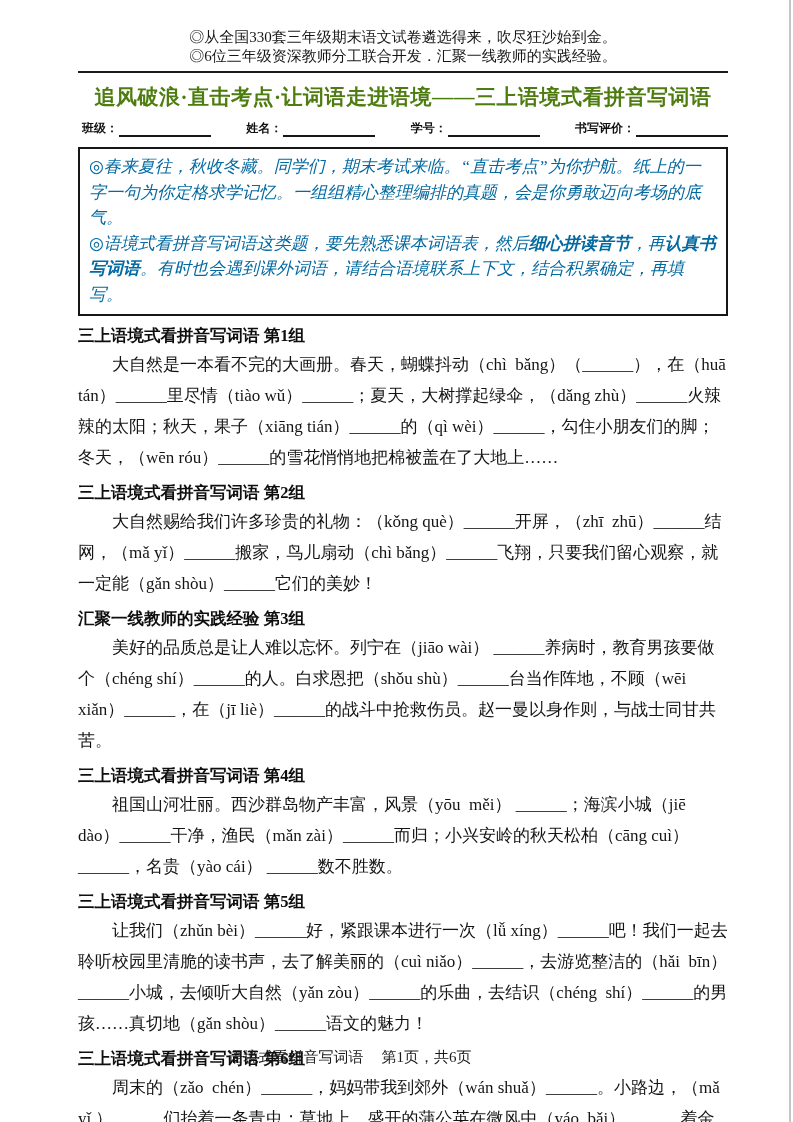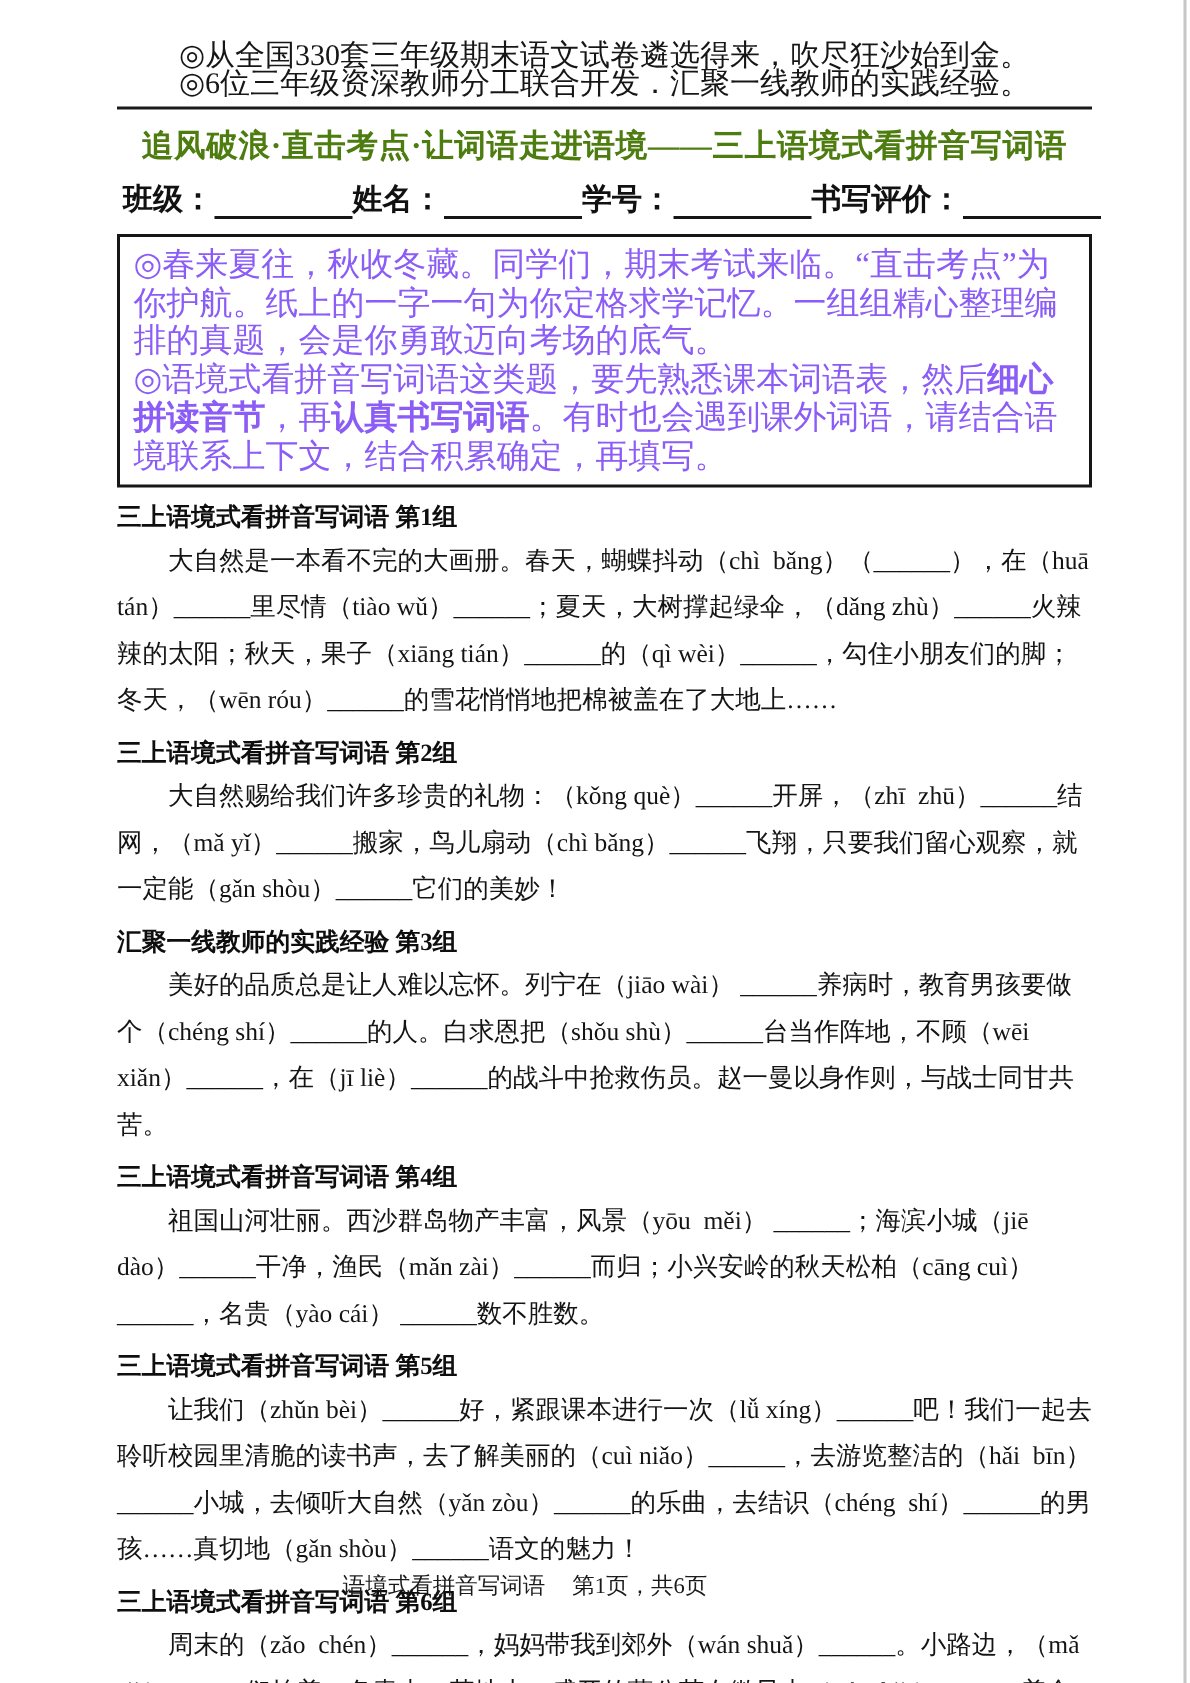--- a/index.html
+++ b/index.html
@@ -19,61 +19,63 @@
     background: #c6c6c6;
   }
   .page-content {
     position: absolute;
     left: 78px;
     top: 28px;
     width: 650px;
   }
   .taglines {
     text-align: center;
-    font-size: 20px;
+    font-size: 15px;
     line-height: 19px;
     color: #161616;
+    font-family: Liberation Serif, serif;
   }
   .header-rule {
     border: none;
     border-top: 2px solid #1a1a1a;
     margin-top: 5px;
   }
   .page-title {
     font-size: 21px;
     font-weight: bold;
     text-align: center;
     white-space: nowrap;
     margin: 10px 0 8px 0;
     letter-spacing: 0.5px;
     color: #4d7c0f;
   }
   .form-row {
     display: flex;
     justify-content: space-between;
     align-items: flex-end;
     font-weight: bold;
-    font-size: 20px;
+    font-size: 12px;
     margin: 2px 0 10px 4px;
   }
   .form-field { display: flex; align-items: flex-end; }
   .form-label { white-space: nowrap; }
   .blank-line {
     display: inline-block;
     width: 92px;
     height: 18px;
     border-bottom: 2px solid #161616;
     margin-left: 1px;
   }
   .intro-box {
     border: 2.5px solid #161616;
     padding: 5px 9px 7px 9px;
-    font-size: 22px;
+    font-size: 17px;
     line-height: 25.5px;
-    color: #8b5cf6;
+    color: #0369a1;
+    font-style: italic;
   }
   .intro-box p { white-space: pre-wrap; }
   .b { font-weight: bold; margin-top: 31px; }
   .group { margin-top: 7px; font-family: Liberation Serif, serif; }
   .group-heading {
     font-size: 16.5px;
     font-weight: bold;
     line-height: 26px;
     color: #0e0e0e;
   }

